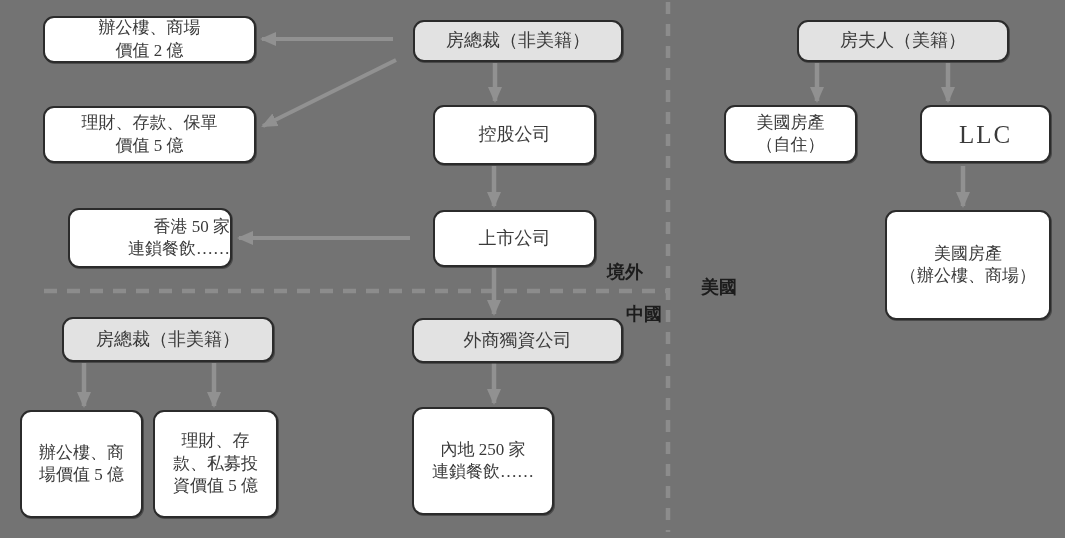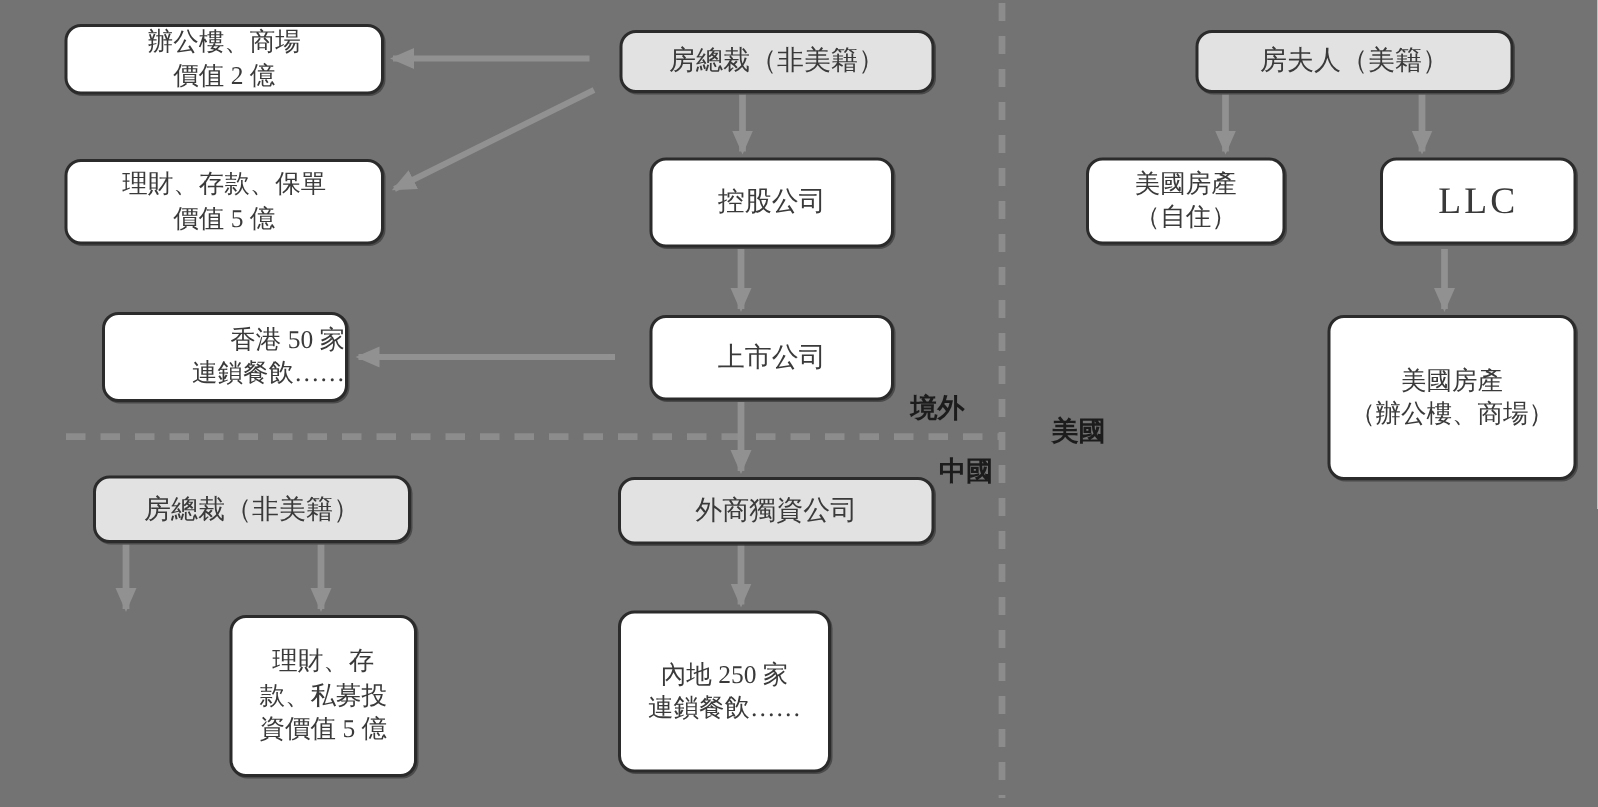--- a/index.html
+++ b/index.html
@@ -105,20 +105,24 @@
 
   <div class="node" style="left:412px;top:407px;width:142px;height:108px;">
     <div class="ln">內地 250 家</div>
     <div class="ln">連鎖餐飲……</div>
   </div>
 
   <div class="node gray single" style="left:42px;top:317px;width:212px;height:45px;">
     <div class="ln">房總裁（非美籍）</div>
   </div>
 
+  <div class="node" style="left:20px;top:410px;width:123px;height:108px;">
+    <div class="ln">辦公樓、商</div>
+    <div class="ln">場價值 5 億</div>
+  </div>
 
   <div class="node" style="left:153px;top:410px;width:125px;height:108px;">
     <div class="ln">理財、存</div>
     <div class="ln">款、私募投</div>
     <div class="ln">資價值 5 億</div>
   </div>
 
   <div class="node gray single" style="left:777px;top:20px;width:212px;height:42px;">
     <div class="ln">房夫人（美籍）</div>
   </div>

